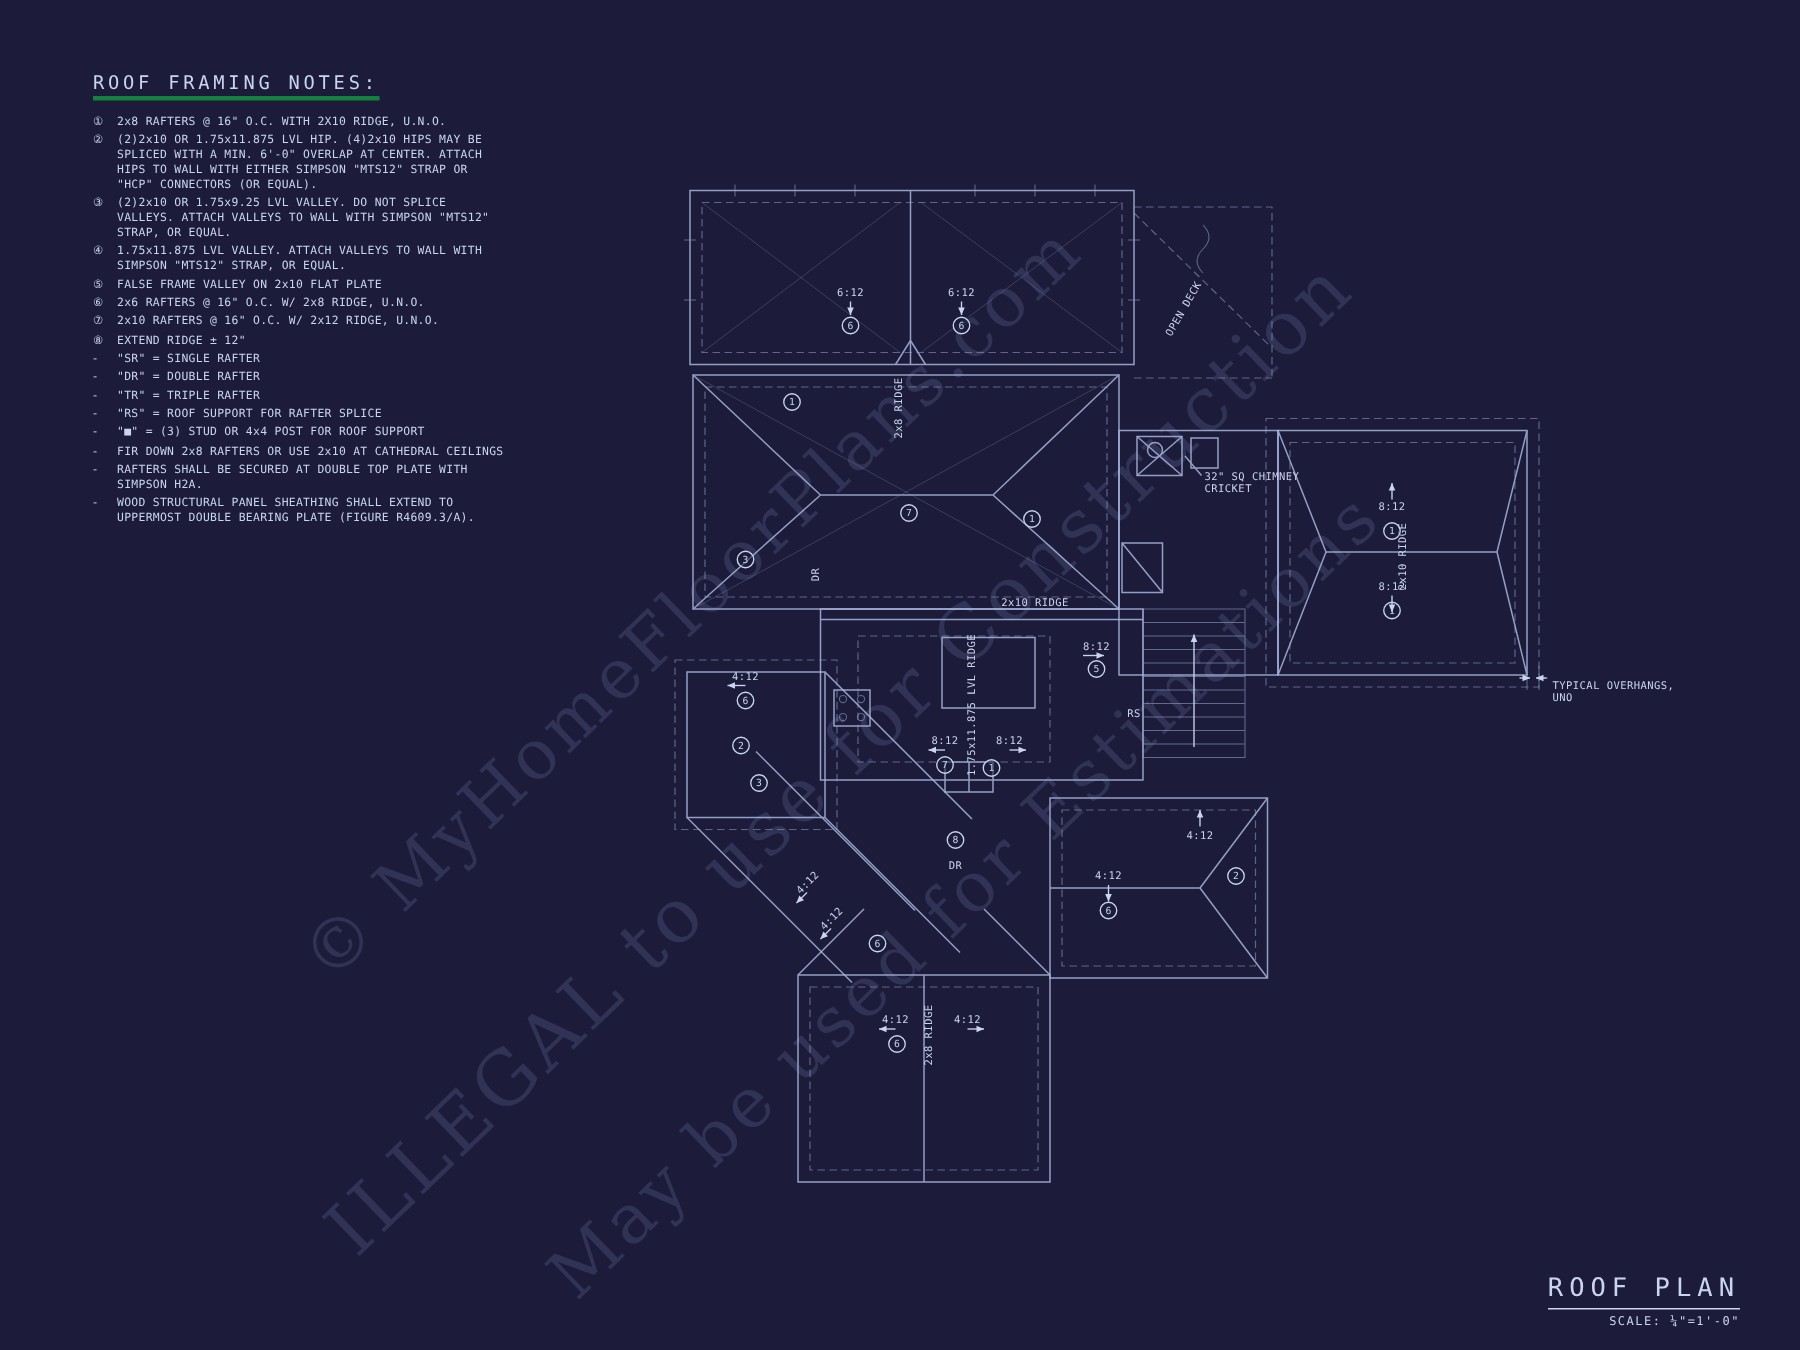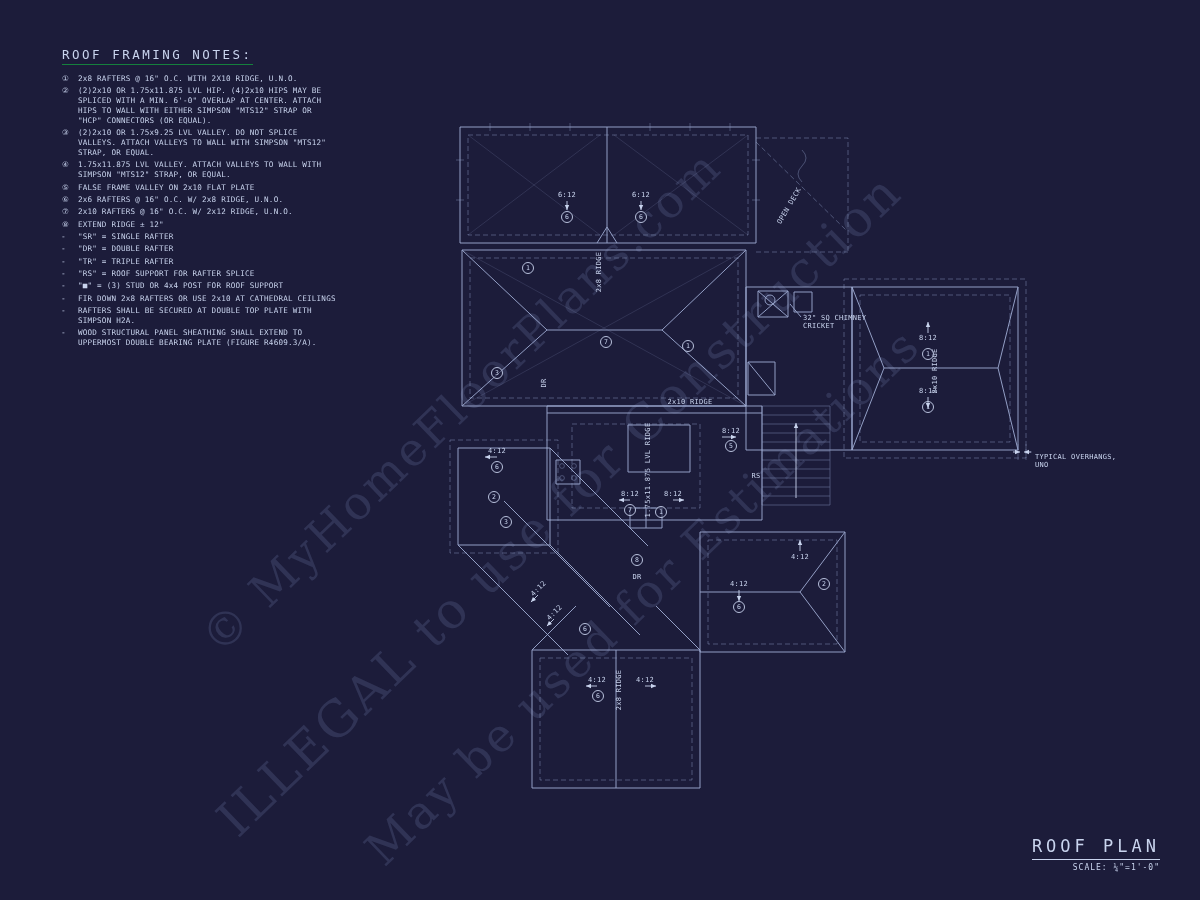--- a/index.html
+++ b/index.html
@@ -13,38 +13,38 @@
     color:rgba(150,168,222,0.17);white-space:nowrap;letter-spacing:3px;
     transform:rotate(-44deg);transform-origin:left bottom;pointer-events:none;
   }
   .wm1{left:228px;top:610px;font-size:46px;}
   .wm2{left:246px;top:790px;font-size:50px;}
   .wm3{left:392px;top:822px;font-size:46px;}
   
   .notes{position:absolute;left:62px;top:44px;width:278px;}
   .notes-title{
     display:inline-block;font-size:12.5px;letter-spacing:2.5px;
-    border-bottom:1px solid #15803d;padding-bottom:2px;margin-bottom:9px;
+    border-bottom:3px solid #15803d;padding-bottom:2px;margin-bottom:9px;
   }
   .note-row{display:flex;gap:5px;font-size:7.6px;line-height:1.3;margin-bottom:2.5px;letter-spacing:.2px;}
   .note-marker{flex:0 0 11px;font-family:"DejaVu Sans",sans-serif;}
   .note-text{flex:1;}
   
   svg#plan-svg{position:absolute;left:0;top:0;}
   .ln{stroke:#a8b6de;stroke-width:1;fill:none;opacity:.85;}
   .ln-thin{stroke:#8e9cc6;stroke-width:.7;fill:none;opacity:.6;}
   .ln-faint{stroke:#8e9cc6;stroke-width:.6;fill:none;opacity:.3;}
   .dash{stroke:#93a2cc;stroke-width:.8;fill:none;stroke-dasharray:5 3;opacity:.55;}
   .plan-text{fill:#c9d4ee;font-size:7px;font-family:"DejaVu Sans Mono",monospace;letter-spacing:.3px;}
   .marker-circle{stroke:#c9d4ee;stroke-width:.9;fill:rgba(28,28,58,.55);}
   .marker-num{fill:#c9d4ee;font-size:6.5px;font-family:"DejaVu Sans Mono",monospace;}
   .arrow-line{stroke:#c9d4ee;stroke-width:.9;}
   .arrow-head{fill:#c9d4ee;}
   
-  .titleblock{position:absolute;right:40px;bottom:28px;text-align:right;}
+  .titleblock{position:absolute;right:40px;bottom:15px;text-align:right;}
   .tb-title{
     font-size:17px;letter-spacing:4px;border-bottom:1px solid #c9d4ee;
     padding-bottom:3px;margin-bottom:3px;
   }
   .tb-scale{font-size:8px;letter-spacing:1px;}
 </style>
 </head>
 <body>
 
 <div class="sheet" style="background: rgb(28, 28, 58);">

